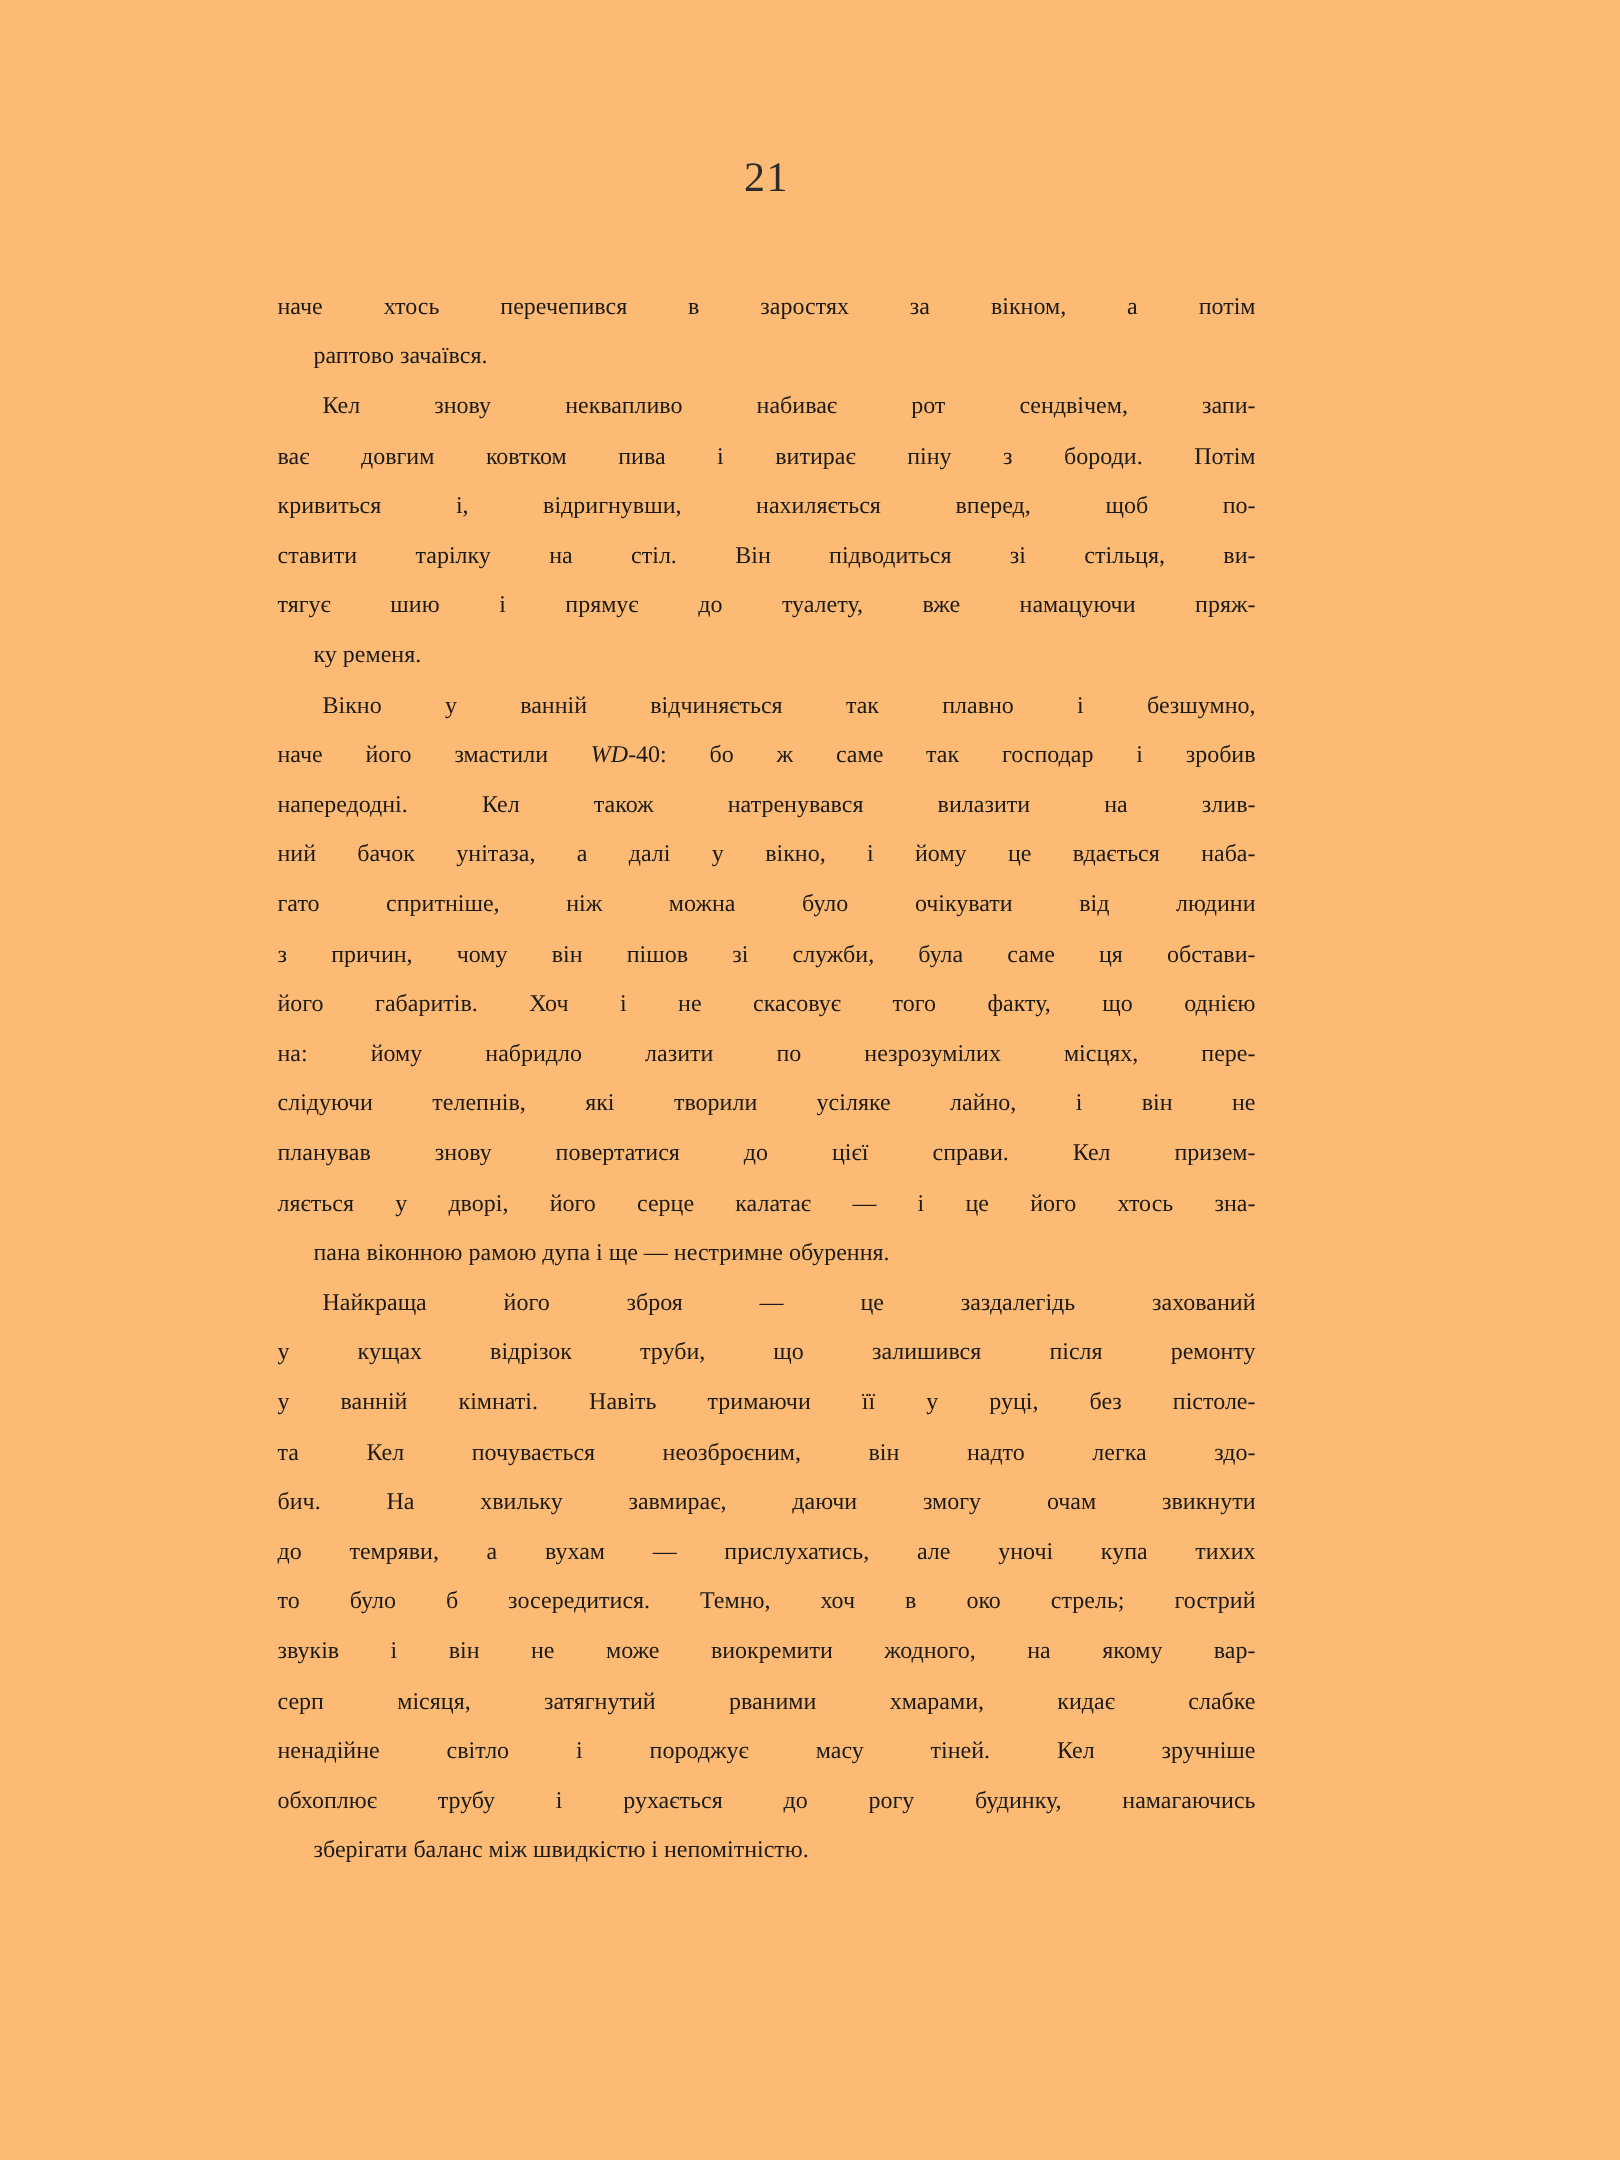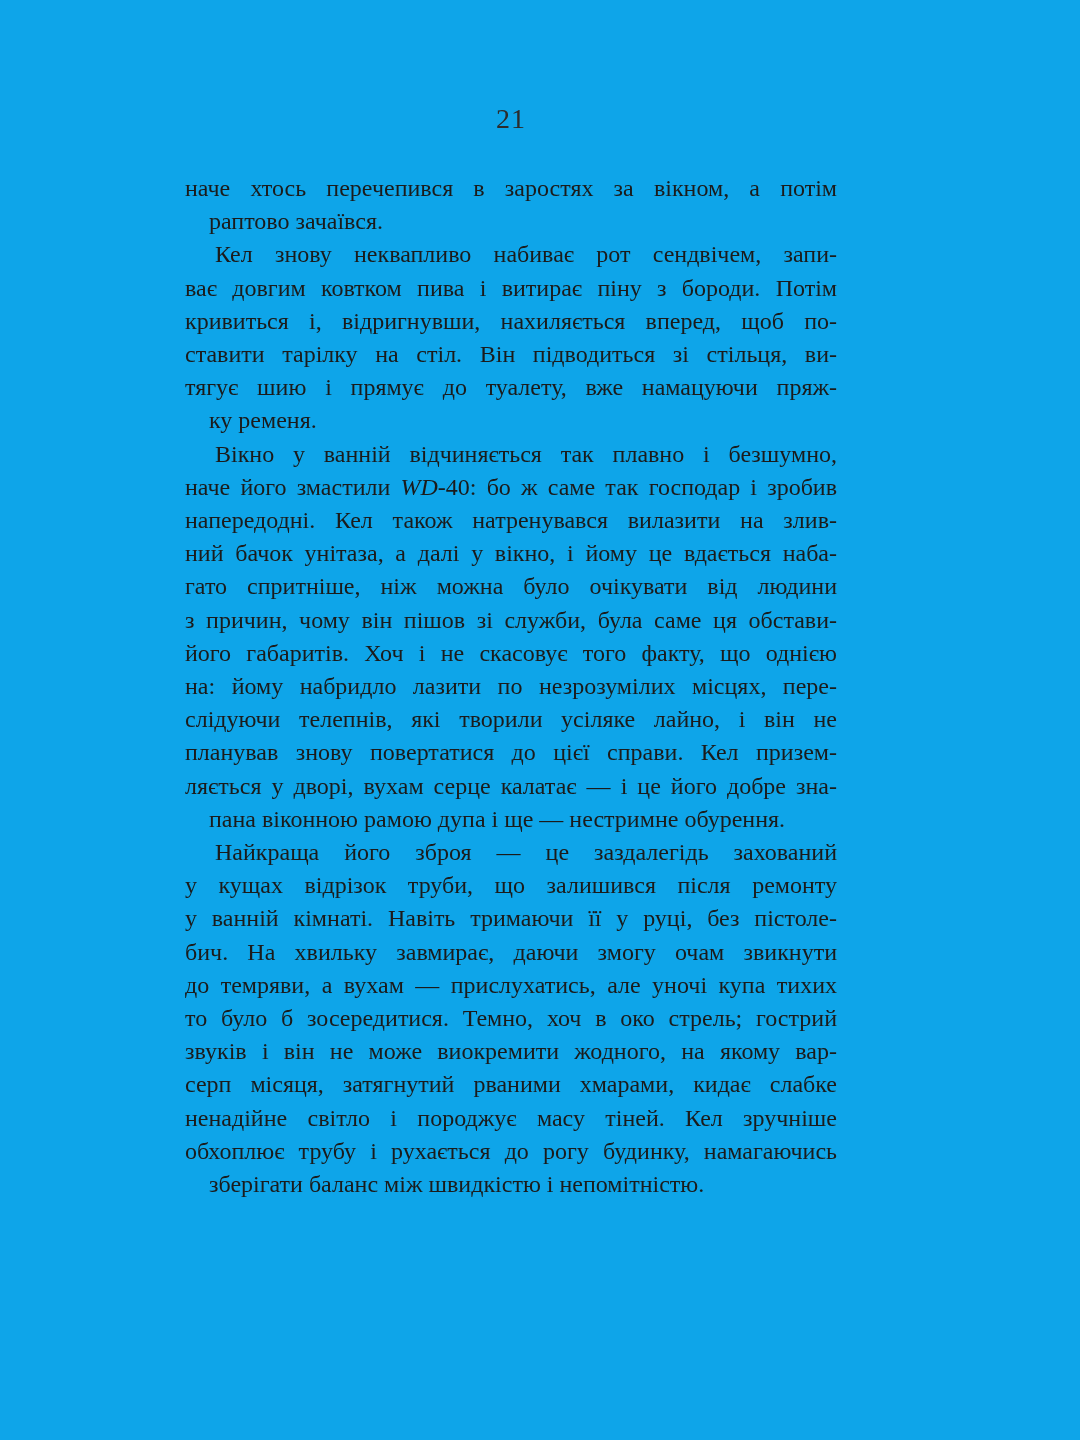--- a/index.html
+++ b/index.html
@@ -11,39 +11,39 @@
     width: 1080px;
     height: 1440px;
     font-family: "Liberation Serif", "DejaVu Serif", serif;
     color: #1e1e1e;
     -webkit-font-smoothing: antialiased;
   }
   .page {
     position: relative;
     width: 1080px;
     height: 1440px;
-    background: #0ea5e9;
+    background: #fdba74;
     overflow: hidden;
   }
   .page-number {
     position: absolute;
     top: 103px;
     left: 185px;
     width: 652px;
     text-align: center;
     font-size: 28px;
     letter-spacing: 1px;
     color: #2c2c2c;
   }
   .text-block {
     position: absolute;
     left: 185px;
-    top: 172px;
+    top: 188px;
     width: 652px;
-    font-size: 24px;
+    font-size: 16px;
     line-height: 33.2px;
     color: #1b1b1b;
   }
   .para {
     margin: 0;
     padding: 0;
   }
   .line {
     text-align: justify;
     text-align-last: justify;
@@ -86,28 +86,29 @@
       <div class="line indent">Вікно у ванній відчиняється так плавно і безшумно,</div>
       <div class="line"><span>наче його змастили </span><em class="brand">WD</em><span>-40: бо ж саме так господар і зробив</span></div>
       <div class="line">напередодні. Кел також натренувався вилазити на злив-</div>
       <div class="line">ний бачок унітаза, а далі у вікно, і йому це вдається наба-</div>
       <div class="line">гато спритніше, ніж можна було очікувати від людини</div>
       <div class="line">з причин, чому він пішов зі служби, була саме ця обстави-</div>
       <div class="line">його габаритів. Хоч і не скасовує того факту, що однією</div>
       <div class="line">на: йому набридло лазити по незрозумілих місцях, пере-</div>
       <div class="line">слідуючи телепнів, які творили усіляке лайно, і він не</div>
       <div class="line">планував знову повертатися до цієї справи. Кел призем-</div>
-      <div class="line">ляється у дворі, вухам серце калатає — і це його добре зна-</div>
+      <div class="line">ляється у дворі, його серце калатає — і це його хтось зна-</div>
       <div class="line last">пана віконною рамою дупа і ще — нестримне обурення.</div>
     </div>
 
     <div class="para">
       <div class="line indent">Найкраща його зброя — це заздалегідь захований</div>
       <div class="line">у кущах відрізок труби, що залишився після ремонту</div>
       <div class="line">у ванній кімнаті. Навіть тримаючи її у руці, без пістоле-</div>
+      <div class="line">та Кел почувається неозброєним, він надто легка здо-</div>
       <div class="line">бич. На хвильку завмирає, даючи змогу очам звикнути</div>
       <div class="line">до темряви, а вухам — прислухатись, але уночі купа тихих</div>
       <div class="line">то було б зосередитися. Темно, хоч в око стрель; гострий</div>
       <div class="line">звуків і він не може виокремити жодного, на якому вар-</div>
       <div class="line">серп місяця, затягнутий рваними хмарами, кидає слабке</div>
       <div class="line">ненадійне світло і породжує масу тіней. Кел зручніше</div>
       <div class="line">обхоплює трубу і рухається до рогу будинку, намагаючись</div>
       <div class="line last">зберігати баланс між швидкістю і непомітністю.</div>
     </div>
 

